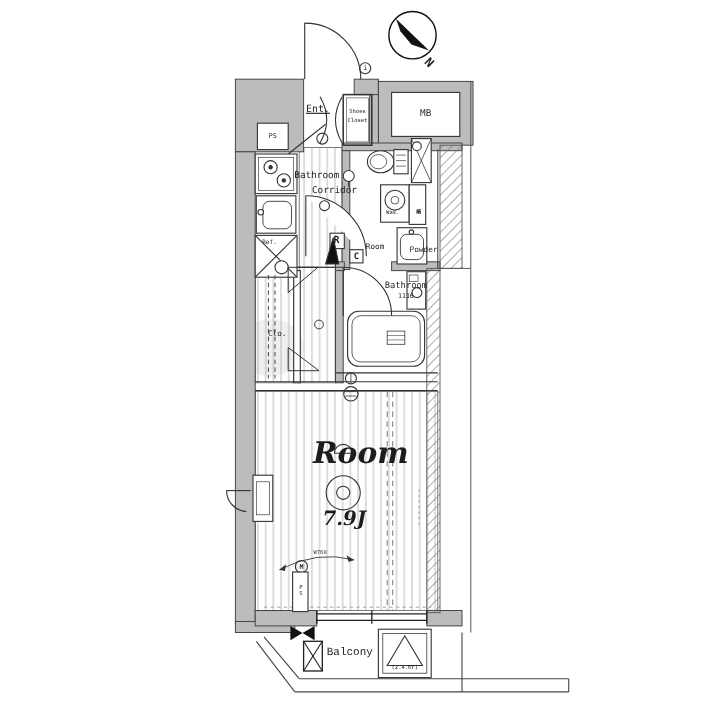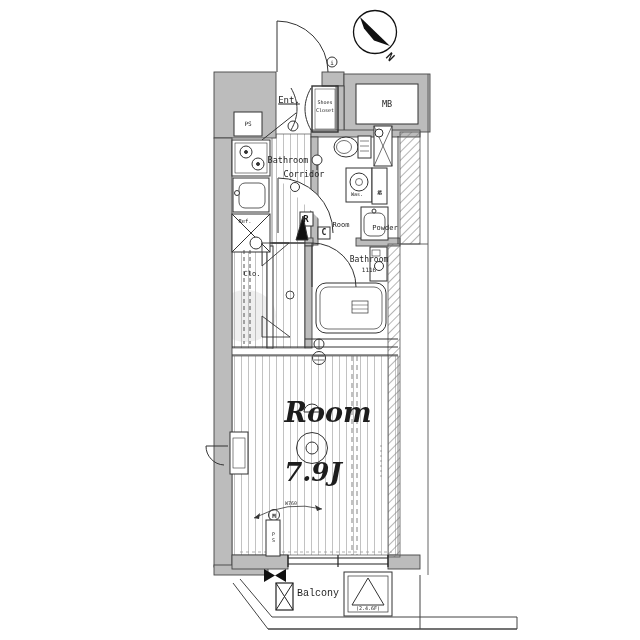--- a/index.html
+++ b/index.html
@@ -225,23 +225,23 @@
 <div class="lbl" style="left:248px;top:124px;font-size:6px;">PS</div>
 <div class="lbl" style="left:304px;top:146px;font-size:8.5px;margin-top:28px;">Corridor</div>
 <div class="lbl" style="left:288px;top:160px;font-size:8.5px;">Bathroom</div>
 <div class="lbl" style="left:245px;top:222px;font-size:5.5px;">Ref.</div>
 <div class="lbl" style="left:357px;top:194px;font-size:5px;">Was.</div>
 <div class="lbl v" style="left:379px;top:186px;font-size:4.5px;">給湯器</div>
 <div class="lbl" style="left:340px;top:228px;font-size:7px;margin-left:45px;">Powder</div>
 <div class="lbl" style="left:341px;top:225px;font-size:7px;">Room</div>
 <div class="lbl" style="left:369px;top:260px;font-size:8px;">Bathroom</div>
 <div class="lbl" style="left:369px;top:270px;font-size:6px;">1116</div>
-<div class="lbl" style="left:252px;top:274px;font-size:7px;">Clo.</div>
+<div class="lbl" style="left:252px;top:304px;font-size:7px;">Clo.</div>
 <div class="lbl serif" style="left:328px;top:412px;font-size:27px;">Room</div>
-<div class="lbl serif" style="left:313px;top:472px;font-size:26px;text-align:center;">7.9J</div>
+<div class="lbl serif" style="left:313px;top:472px;font-size:18px;text-align:center;">7.9J</div>
 <div class="lbl dim" style="left:291px;top:503px;font-size:5px;">W760</div>
 <div class="lbl v" style="left:273px;top:537px;font-size:5px;">PS</div>
 <div class="lbl" style="left:318px;top:594px;font-size:10px;font-family:Liberation Mono, monospace;">Balcony</div>
 <div class="lbl" style="left:368px;top:608px;font-size:5px;">(2.4.6F)</div>
 
 <div class="lbl bold" style="left:274px;top:516px;font-size:6px;">M</div>
 <div class="lbl" style="left:332px;top:63px;font-size:6px;">i</div>
 <div class="lbl bold" style="left:306px;top:219px;font-size:9px;">R</div>
 <div class="lbl bold" style="left:324px;top:233px;font-size:8px;">C</div>
 

